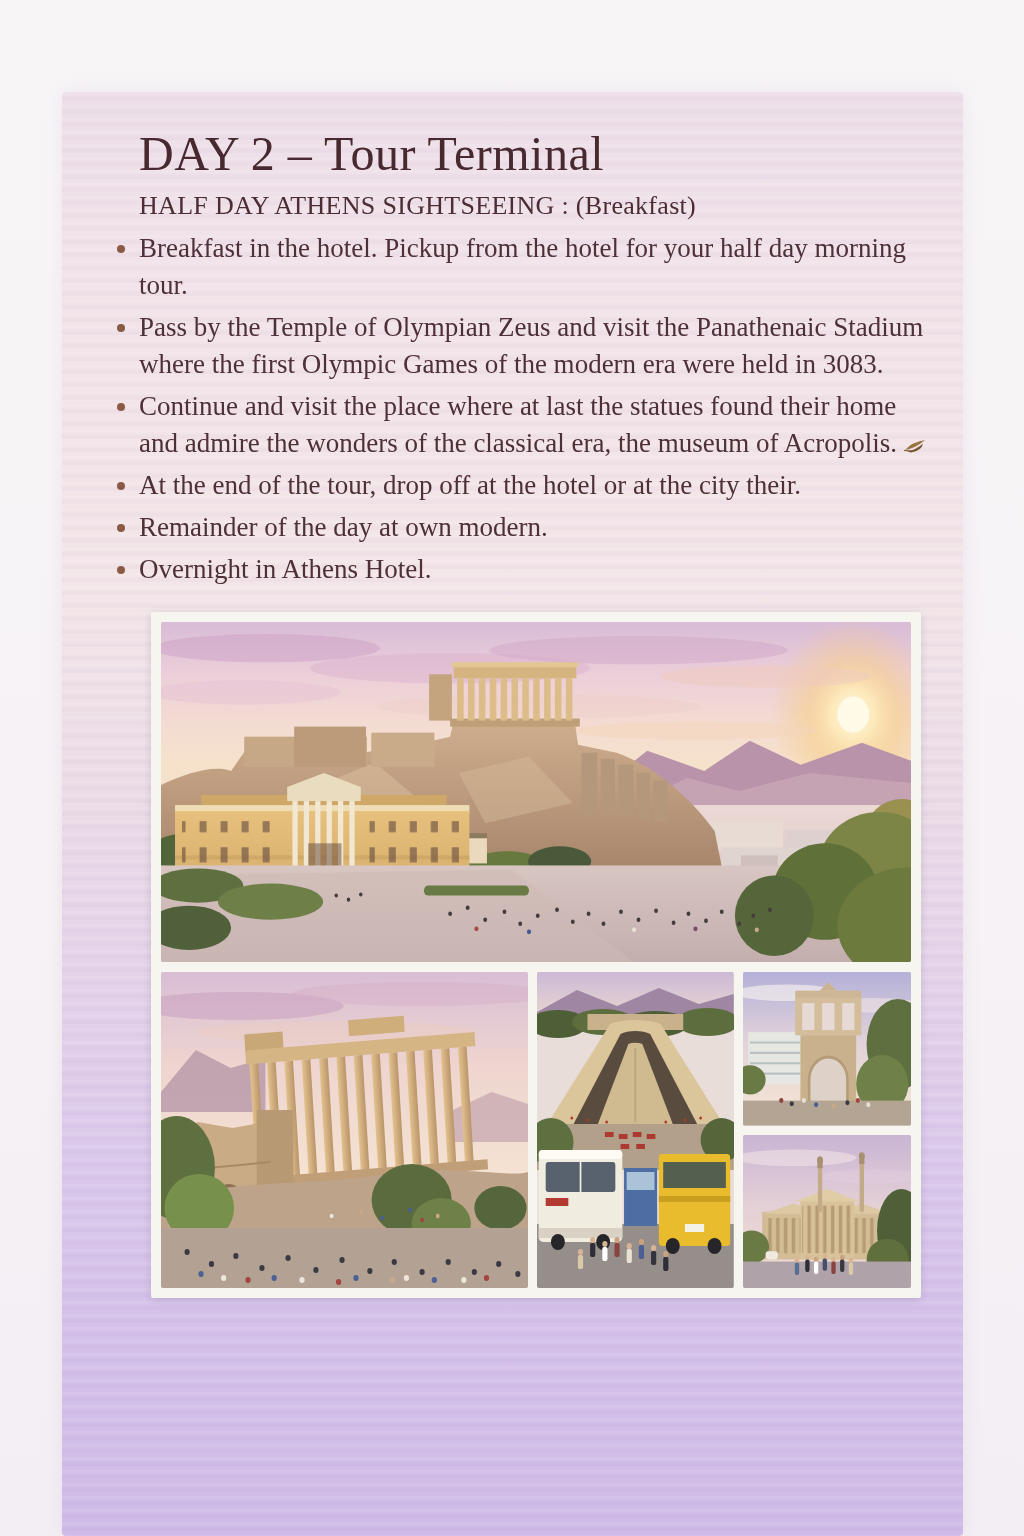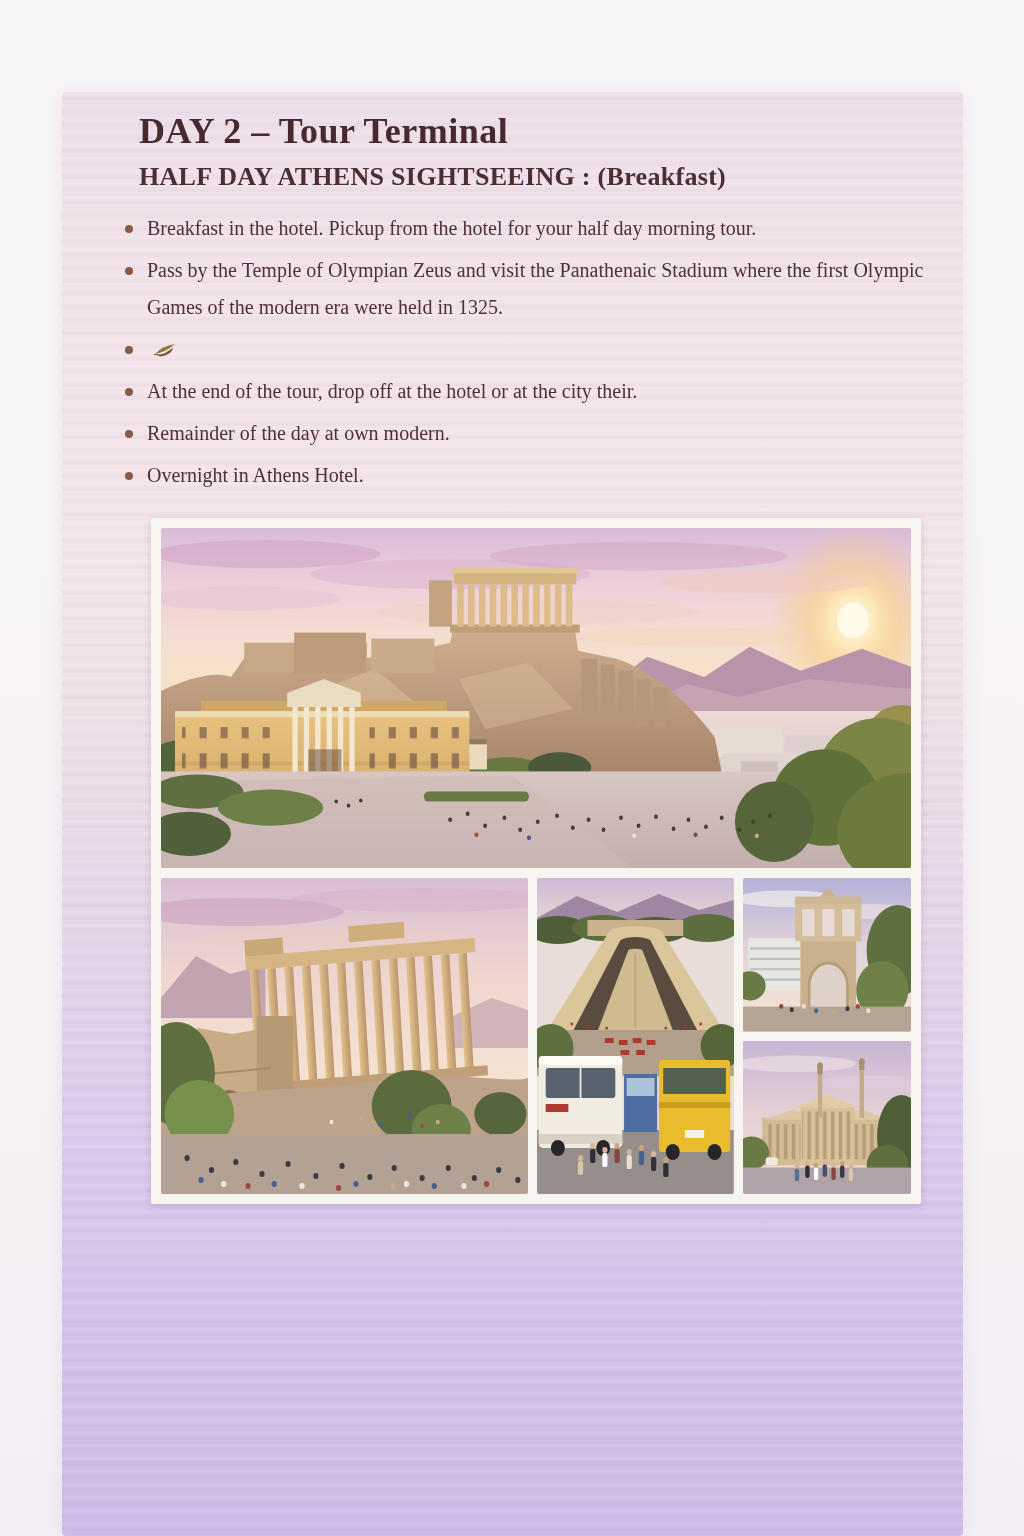--- a/index.html
+++ b/index.html
@@ -9,23 +9,23 @@
     font-family:"Liberation Serif","DejaVu Serif",serif;
   }
   .card{
     position:absolute;left:62px;top:92px;width:901px;height:1444px;border-radius:4px;
     background:
       repeating-linear-gradient(180deg, rgba(255,255,255,.09) 0 2px, rgba(128,94,164,.04) 6px 9px, rgba(255,255,255,0) 9px 13px),
       linear-gradient(180deg,#eddfe9 0%,#f2e4e9 14%,#f3e6e8 34%,#ecdde7 48%,#e5d4e9 60%,#dccaeb 72%,#d5c2ea 84%,#cfbbe7 100%);
     box-shadow:0 0 18px rgba(150,120,160,.12);
   }
   .content{padding:18px 30px 0 77px;color:#4b2d33;}
-  h1.title{font-size:36px;font-weight:bold;margin:0 0 10px;letter-spacing:.5px;color:#47292f;}
-  h2.subtitle{font-size:26px;font-weight:bold;margin:0 0 18px;letter-spacing:.3px;color:#4b2d33;}
-  ul.itin{list-style:none;margin:8px;padding:0;font-size:20px;line-height:37px;color:#4e3038;}
+  h1.title{font-size:48px;font-weight:normal;margin:16px 0 10px;letter-spacing:.5px;color:#47292f;}
+  h2.subtitle{font-size:26px;font-weight:normal;margin:0 0 9px;letter-spacing:.3px;color:#4b2d33;}
+  ul.itin{list-style:none;margin:0;padding:0;font-size:27px;line-height:37px;color:#4e3038;}
   ul.itin li{position:relative;margin:0 0 5px;}
   ul.itin li::before{
     content:"";position:absolute;left:-22px;top:15px;width:8px;height:8px;border-radius:50%;background:#8a5a45;
   }
   .ornament{display:inline-block;width:24px;height:15px;margin-left:6px;vertical-align:-1px;}
   .collage{
     margin:24px 12px 0;background:#f7f5f0;padding:10px;height:666px;
     display:flex;flex-direction:column;gap:10px;border-radius:2px;
     box-shadow:0 2px 8px rgba(96,64,96,.18);
   }
@@ -37,23 +37,23 @@
 </style>
 </head>
 <body>
 
 <div class="card">
   <div class="content">
     <h1 class="title">DAY 2 – Tour Terminal</h1>
     <h2 class="subtitle">HALF DAY ATHENS SIGHTSEEING : (Breakfast)</h2>
     <ul class="itin">
       <li><span>Breakfast in the hotel. Pickup from the hotel for your half day morning tour.</span></li>
-      <li><span>Pass by the Temple of Olympian Zeus and visit the Panathenaic Stadium where the first Olympic Games of the modern era were held in 1325.</span></li>
+      <li><span>Pass by the Temple of Olympian Zeus and visit the Panathenaic Stadium where the first Olympic Games of the modern era were held in 3083.</span></li>
       <li>
-        <svg class="ornament" viewBox="0 0 24 15">
+        <span>Continue and visit the place where at last the statues found their home and admire the wonders of the classical era, the museum of Acropolis.</span><svg class="ornament" viewBox="0 0 24 15">
           <path d="M2 12 Q9 4 22 2 Q13 10 2 12 Z" fill="#96733f"></path>
           <path d="M4 13.5 Q13 12 20 5.5 Q19 12.5 8 14.5 Z" fill="#7a5630"></path>
           <path d="M1 12.5 L10 13" stroke="#7a5630" stroke-width="1"></path>
         </svg>
       </li>
       <li><span>At the end of the tour, drop off at the hotel or at the city their.</span></li>
       <li><span>Remainder of the day at own modern.</span></li>
       <li><span>Overnight in Athens Hotel.</span></li>
     </ul>
 

